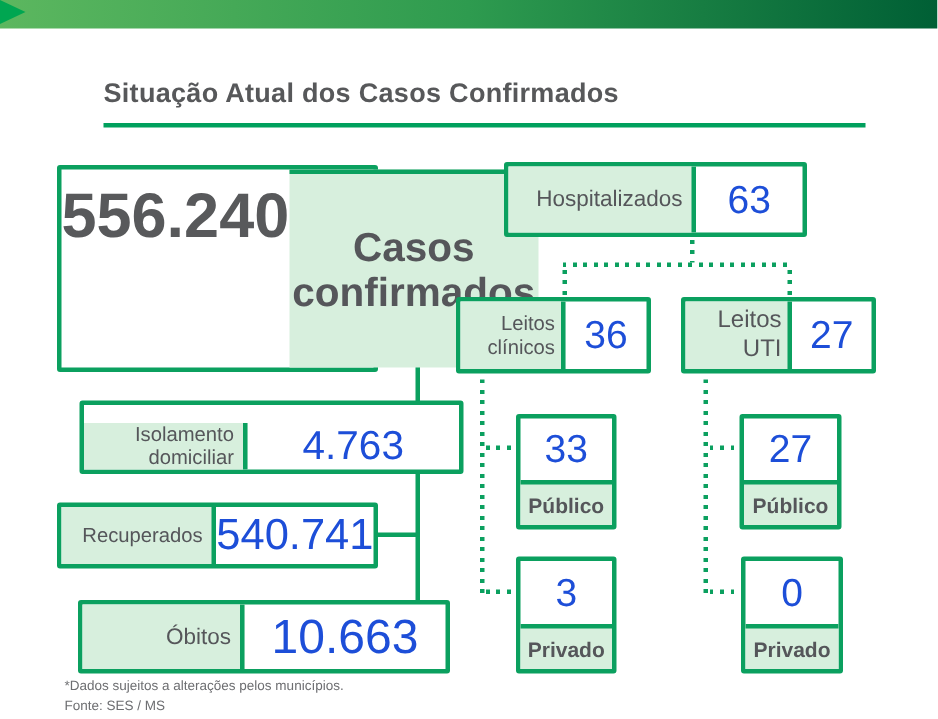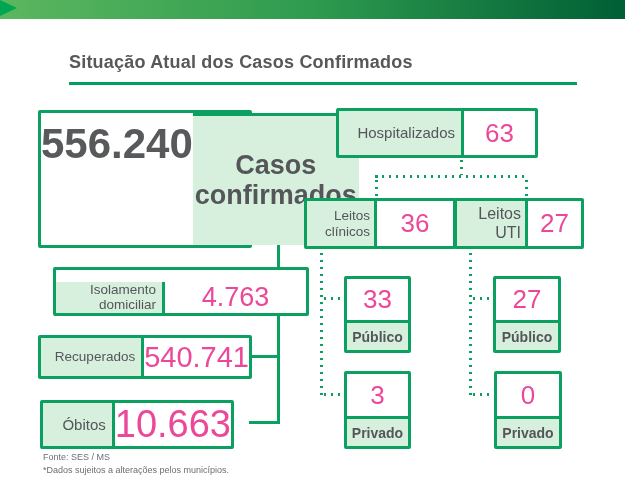--- a/index.html
+++ b/index.html
@@ -37,21 +37,21 @@
   
   .gbox {
     position:absolute;
     border:3px solid #0ba05f;
     border-radius:2px;
     background:#fff;
     display:flex;
   }
   .mint { background:#d7efdd; }
   .lbl { font-weight:normal; color:#55565a; }
-  .num { color:#ec4899; }
+  .num { color:#1d4ed8; }
   .center { display:flex; align-items:center; justify-content:center; }
 
   
   .big-box { left:38px; top:110px; width:214px; height:138px; flex-direction:row; }
   .big-value { height:62px; font-size:42px; font-weight:bold; color:#58595b; }
   .big-label {
     flex:1; border-top:3px solid #0ba05f;
     font-size:27px; font-weight:bold; color:#55565a; line-height:1.08;
     display:flex; align-items:center; justify-content:center; text-align:center;
     padding:0 2px;
@@ -66,29 +66,29 @@
   .row-value { flex:1; }
 
   .iso-box { left:53px; top:267px; width:256px; height:49px;align-items:flex-end; }
   .iso-box .row-label { width:109px; font-size:13.5px; }
   .iso-box .row-value { font-size:27px; }
 
   .rec-box { left:38px; top:335px; width:214px; height:44px; }
   .rec-box .row-label { width:108px; font-size:13.5px; }
   .rec-box .row-value { font-size:29px; }
 
-  .obi-box { left:40px; top:400px; width:194px; height:49px; }
+  .obi-box { left:52px; top:400px; width:248px; height:49px; }
   .obi-box .row-label { width:108px; font-size:15px; }
-  .obi-box .row-value { font-size:38px; }
+  .obi-box .row-value { font-size:32px; }
 
   .hosp-box { left:336px; top:108px; width:202px; height:50px; }
   .hosp-box .row-label { width:125px; font-size:15px; }
   .hosp-box .row-value { font-size:26px; }
 
-  .clin-box { left:304px; top:198px; width:152px; height:51px; }
+  .clin-box { left:304px; top:198px; width:130px; height:51px; }
   .clin-box .row-label { width:70px; font-size:13.5px; padding-right:4px; }
   .clin-box .row-value { font-size:26px; }
 
   .uti-box { left:454px; top:198px; width:130px; height:51px; }
   .uti-box .row-label { width:71px; font-size:16px; padding-right:4px; }
   .uti-box .row-value { font-size:26px; }
 
   
   .stack { flex-direction:column; }
   .stack .stack-value { flex:1; font-size:26px; }
@@ -213,15 +213,15 @@
   <div class="stack-value num center">3</div>
   <div class="stack-label mint">Privado</div>
 </div>
 
 <div class="gbox stack priv2-box">
   <div class="stack-value num center">0</div>
   <div class="stack-label mint">Privado</div>
 </div>
 
 <div class="abs footer">
+  <div>*Dados sujeitos a alterações pelos municípios.</div>
   <div>Fonte: SES / MS</div>
-  <div>*Dados sujeitos a alterações pelos municípios.</div>
 </div>
 
 </body></html>

